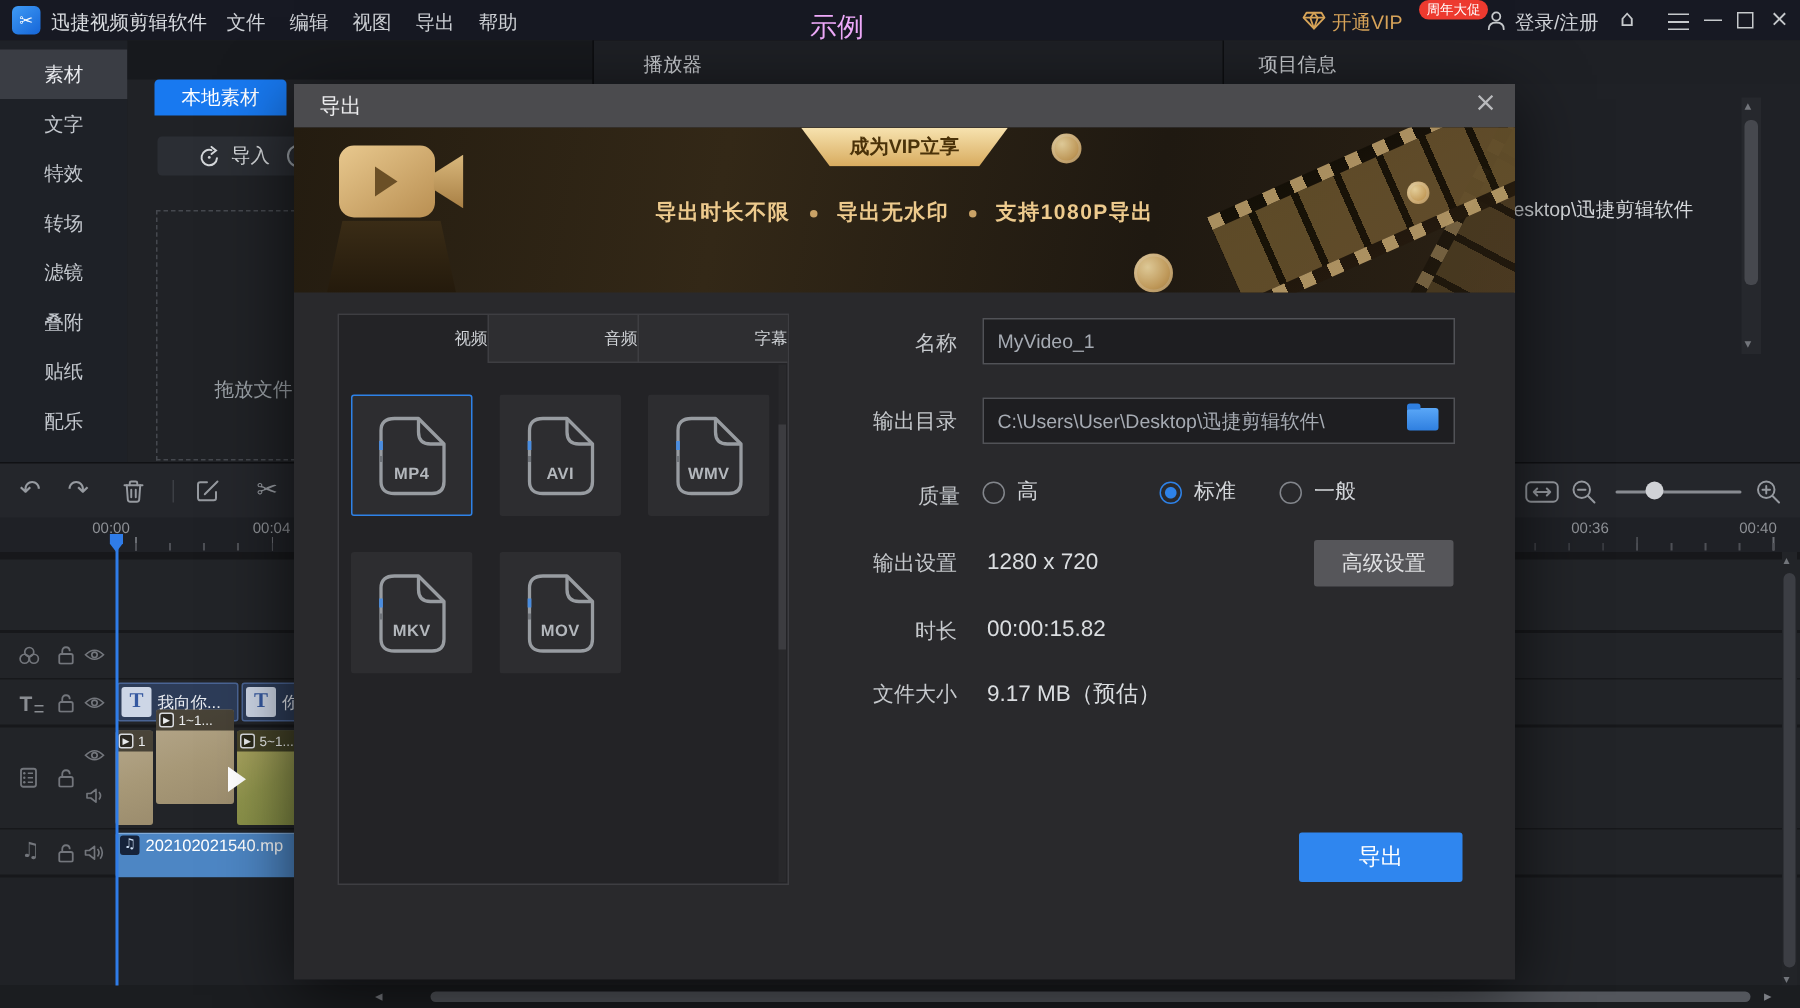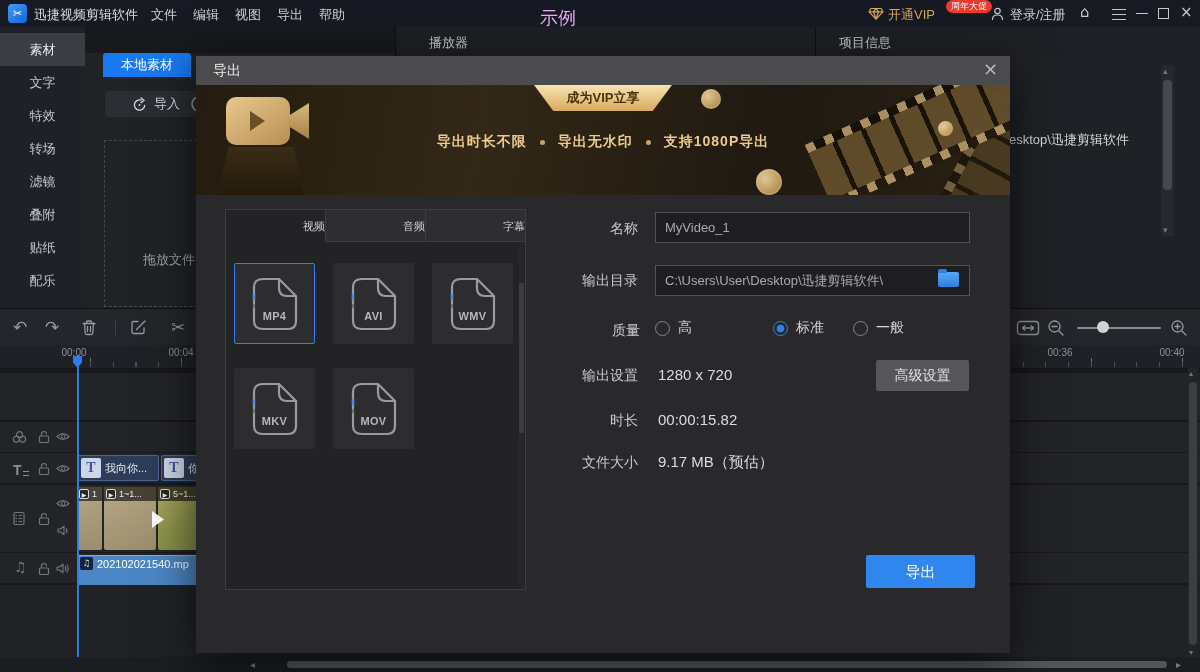--- a/index.html
+++ b/index.html
@@ -426,21 +426,21 @@
       <span class="lbl">你</span>
     </div>
 
     
     <div class="clip-video thumb-sand" style="left:77px;top:119px;width:25px">
       <div class="cv-label">
           <span class="play-badge glyph">▶</span>
           <span>1</span>
         </div>
     </div>
-    <div class="clip-video thumb-sand" style="left:104px;top:119px;width:52px">
+    <div class="clip-video thumb-sand" style="left:104px;top:105px;width:52px">
       <div class="cv-label">
           <span class="play-badge glyph">▶</span>
           <span>1~1...</span>
         </div>
     </div>
     <div class="clip-video thumb-green" style="left:158px;top:119px;width:60px">
       <div class="cv-label">
           <span class="play-badge glyph">▶</span>
           <span>5~1...</span>
         </div>

